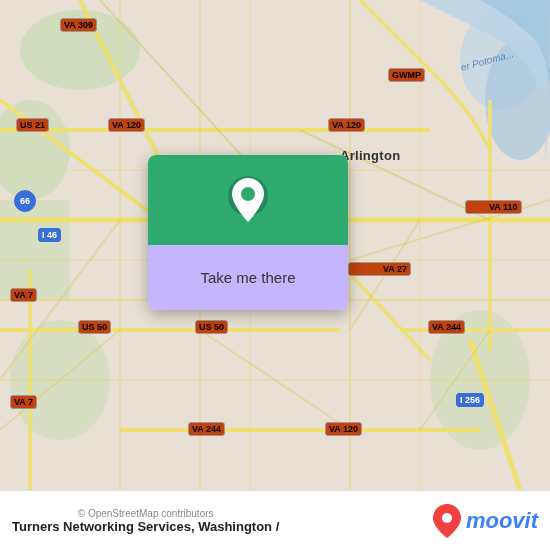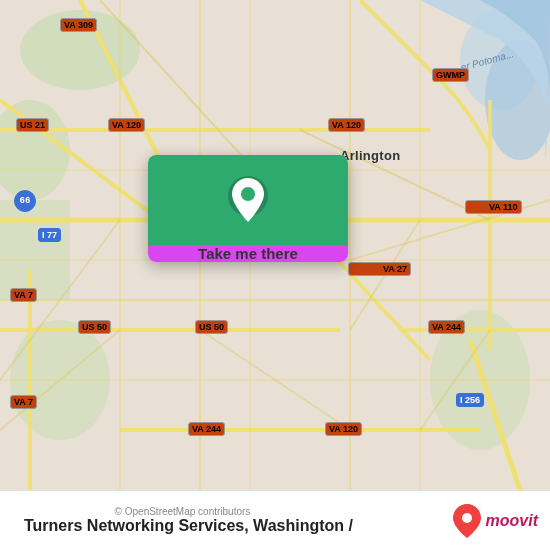--- a/index.html
+++ b/index.html
@@ -47,26 +47,26 @@
       height: 90px;
       display: flex;
       align-items: center;
       justify-content: center;
       position: relative;
     }
 
     #popup-button {
       display: block;
       width: 100%;
-      padding: 0;
-      background: #d946ef;
+      padding: 24px;
+      background: #c4b5fd;
       border: none;
       cursor: pointer;
       font-size: 15px;
-      font-weight: 700;
+      font-weight: 400;
       color: #333;
       text-align: center;
     }
 
     
     #footer {
       width: 550px;
       height: 60px;
       background: white;
       display: flex;
@@ -81,42 +81,41 @@
       flex-direction: column;
       align-items: center;
     }
 
     #footer-copyright {
       font-size: 10px;
       color: #888;
     }
 
     #footer-title {
-      font-size: 16px;
+      font-size: 13px;
       font-weight: 600;
       color: #222;
-      margin-left: 12px;
     }
 
     #footer-subtitle {
       font-size: 12px;
       color: #555;
     }
 
     
     #moovit-logo {
       display: flex;
       align-items: center;
       gap: 4px;
     }
 
     .moovit-text {
-      font-size: 16px;
+      font-size: 22px;
       font-weight: 700;
-      color: #be185d;
+      color: #3b82f6;
       font-style: italic;
     }
 
     
     .road-badge {
       position: absolute;
       background: #c2410c;
       border: 1.5px solid #999;
       border-radius: 3px;
       font-size: 9px;
@@ -219,43 +218,43 @@
   <div class="city-label" style="top: 148px; left: 340px;">Arlington</div>
 
   <div class="water-label" style="top: 55px; left: 460px;">er Potoma...</div>
 
   <div class="road-badge" style="top:18px; left:60px;">VA 309</div>
 
   <div class="road-badge" style="top:118px; left:108px;">VA 120</div>
 
   <div class="road-badge" style="top:118px; left:16px;">US 21</div>
 
-  <div class="road-badge interstate" style="top:190px; left:14px; border-radius:50%; width:22px; height:22px; display:flex; align-items:center; justify-content:center; padding:0;font-family:Liberation Mono, monospace;">66</div>
-
-  <div class="road-badge interstate" style="top:228px; left:38px;">I 77</div>
+  <div class="road-badge interstate" style="top:190px; left:14px; border-radius:50%; width:22px; height:22px; display:flex; align-items:center; justify-content:center; padding:0;">66</div>
+
+  <div class="road-badge interstate" style="top:228px; left:38px;">I 46</div>
 
   <div class="road-badge" style="top:288px; left:10px;">VA 7</div>
 
   <div class="road-badge" style="top:320px; left:78px;">US 50</div>
 
   <div class="road-badge" style="top:320px; left:195px;">US 50</div>
 
   <div class="road-badge" style="top:395px; left:10px;">VA 7</div>
 
   <div class="road-badge" style="top:422px; left:188px;">VA 244</div>
 
   <div class="road-badge" style="top:422px; left:325px;">VA 120</div>
 
   <div class="road-badge" style="top:118px; left:328px;">VA 120</div>
 
   <div class="road-badge" style="top:262px; left:348px;padding-left:34px;">VA 27</div>
 
   <div class="road-badge" style="top:200px; left:465px;padding-left:23px;">VA 110</div>
 
-  <div class="road-badge" style="top:68px; left:388px;margin-left:44px;">GWMP</div>
+  <div class="road-badge" style="top:68px; left:388px;">GWMP</div>
 
   <div class="road-badge" style="top:320px; left:428px;">VA 244</div>
 
   <div class="road-badge interstate" style="top:393px; left:456px;">I 256</div>
 
   <div id="popup-card">
     <div id="popup-green-area">
 
       <svg width="44" height="52" viewBox="0 0 44 52">
         <ellipse cx="22" cy="22" rx="20" ry="20" fill="rgba(0,0,0,0.2)"></ellipse>

